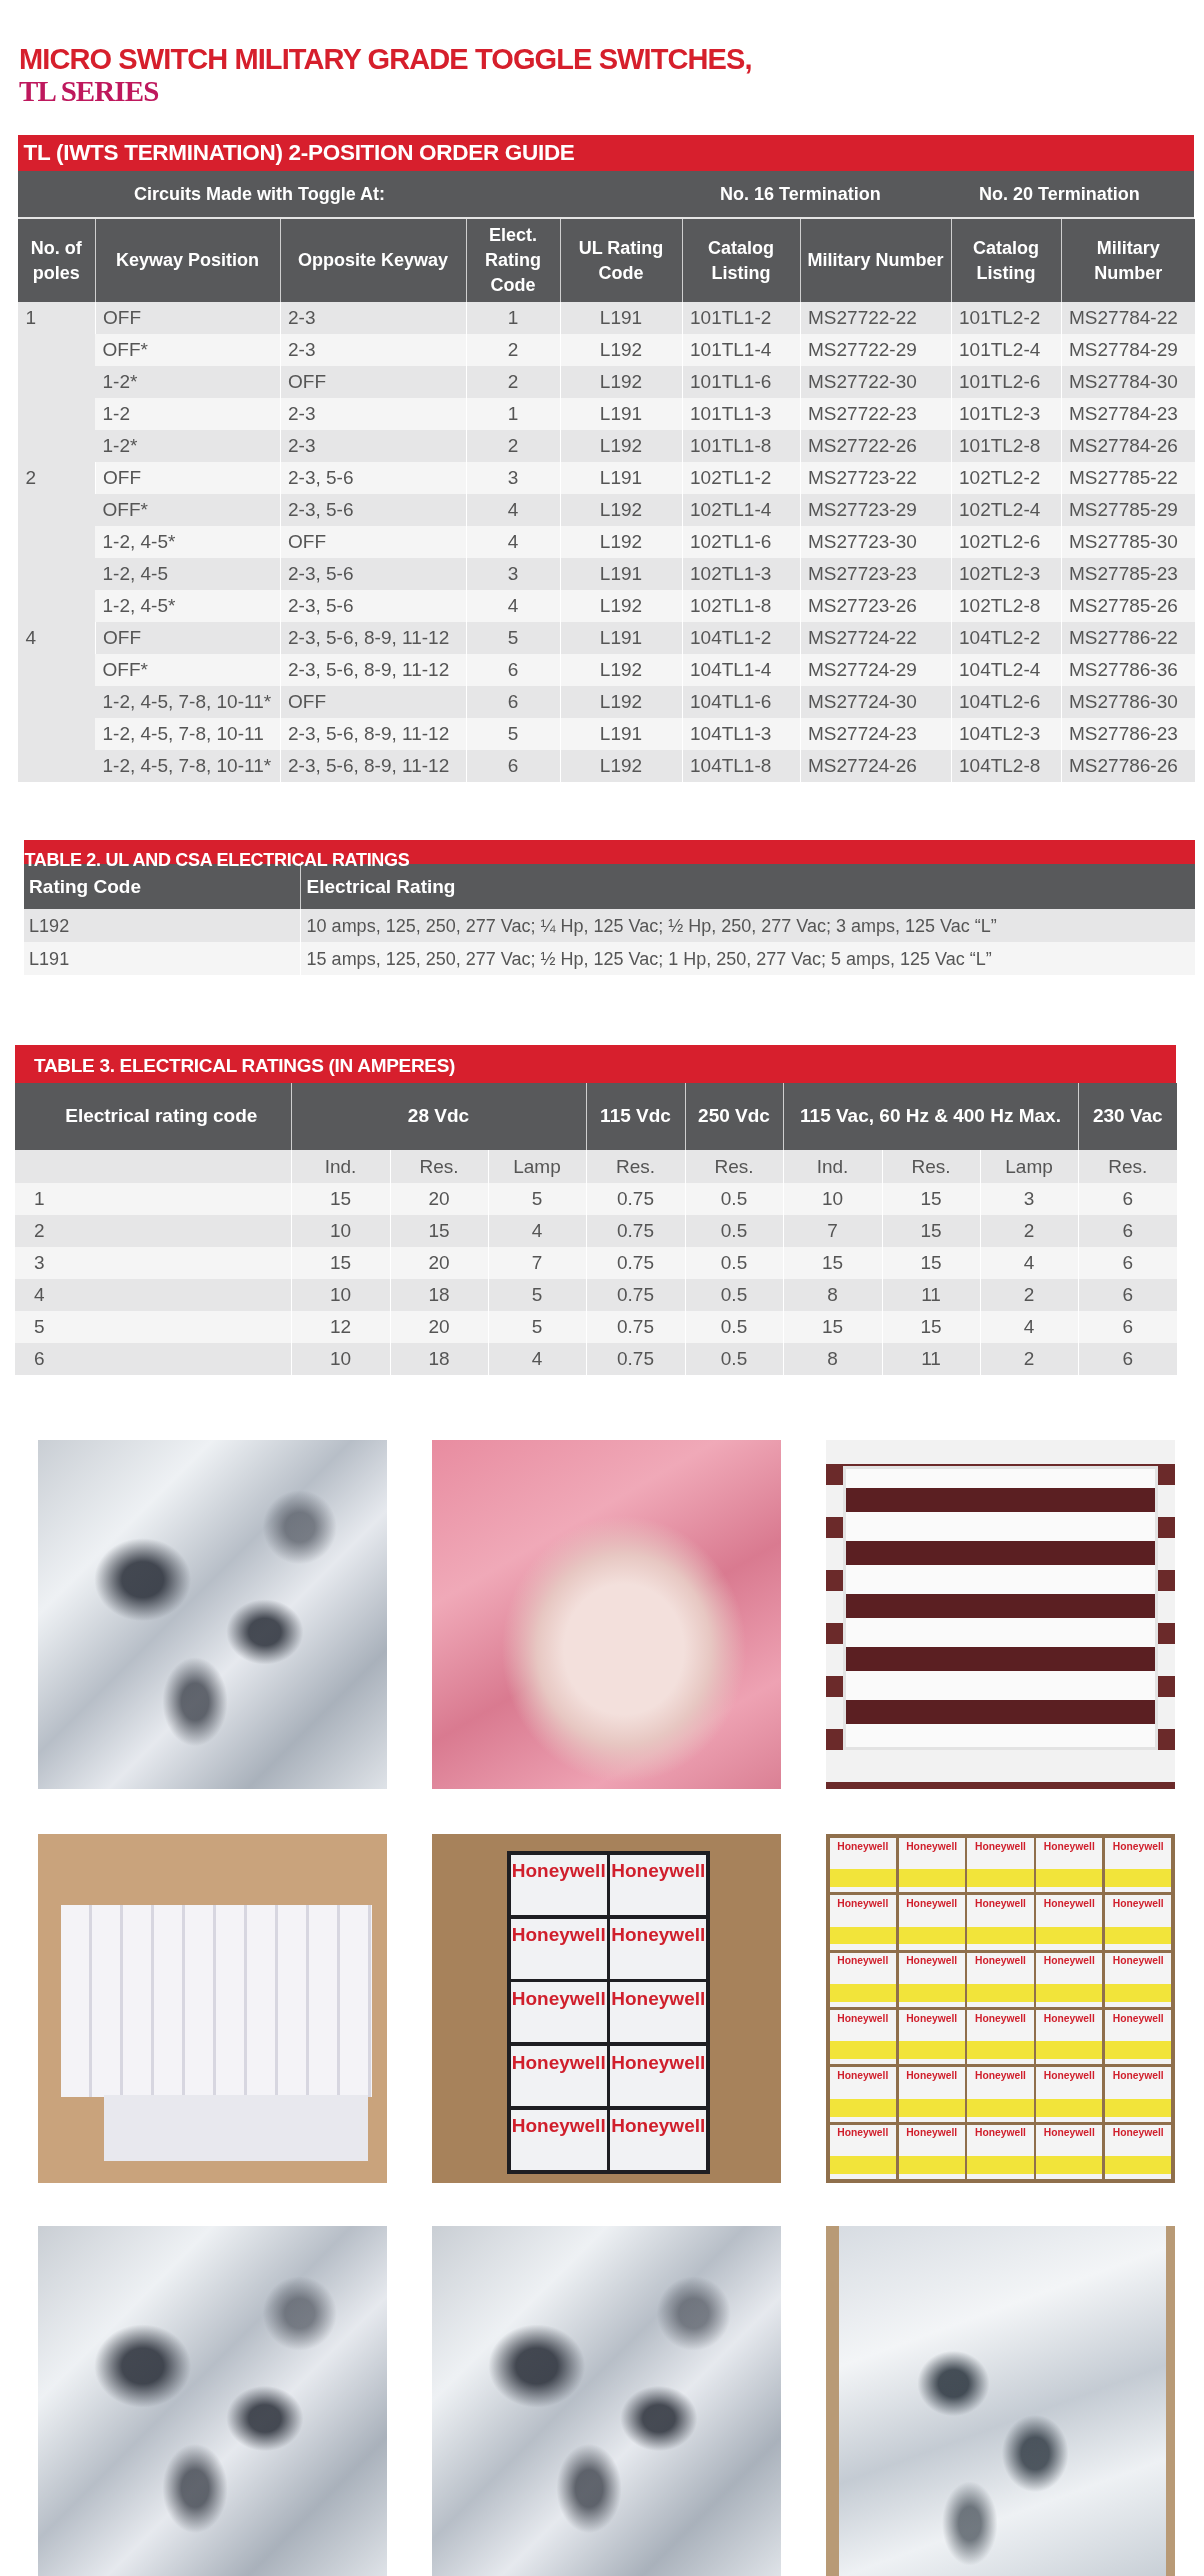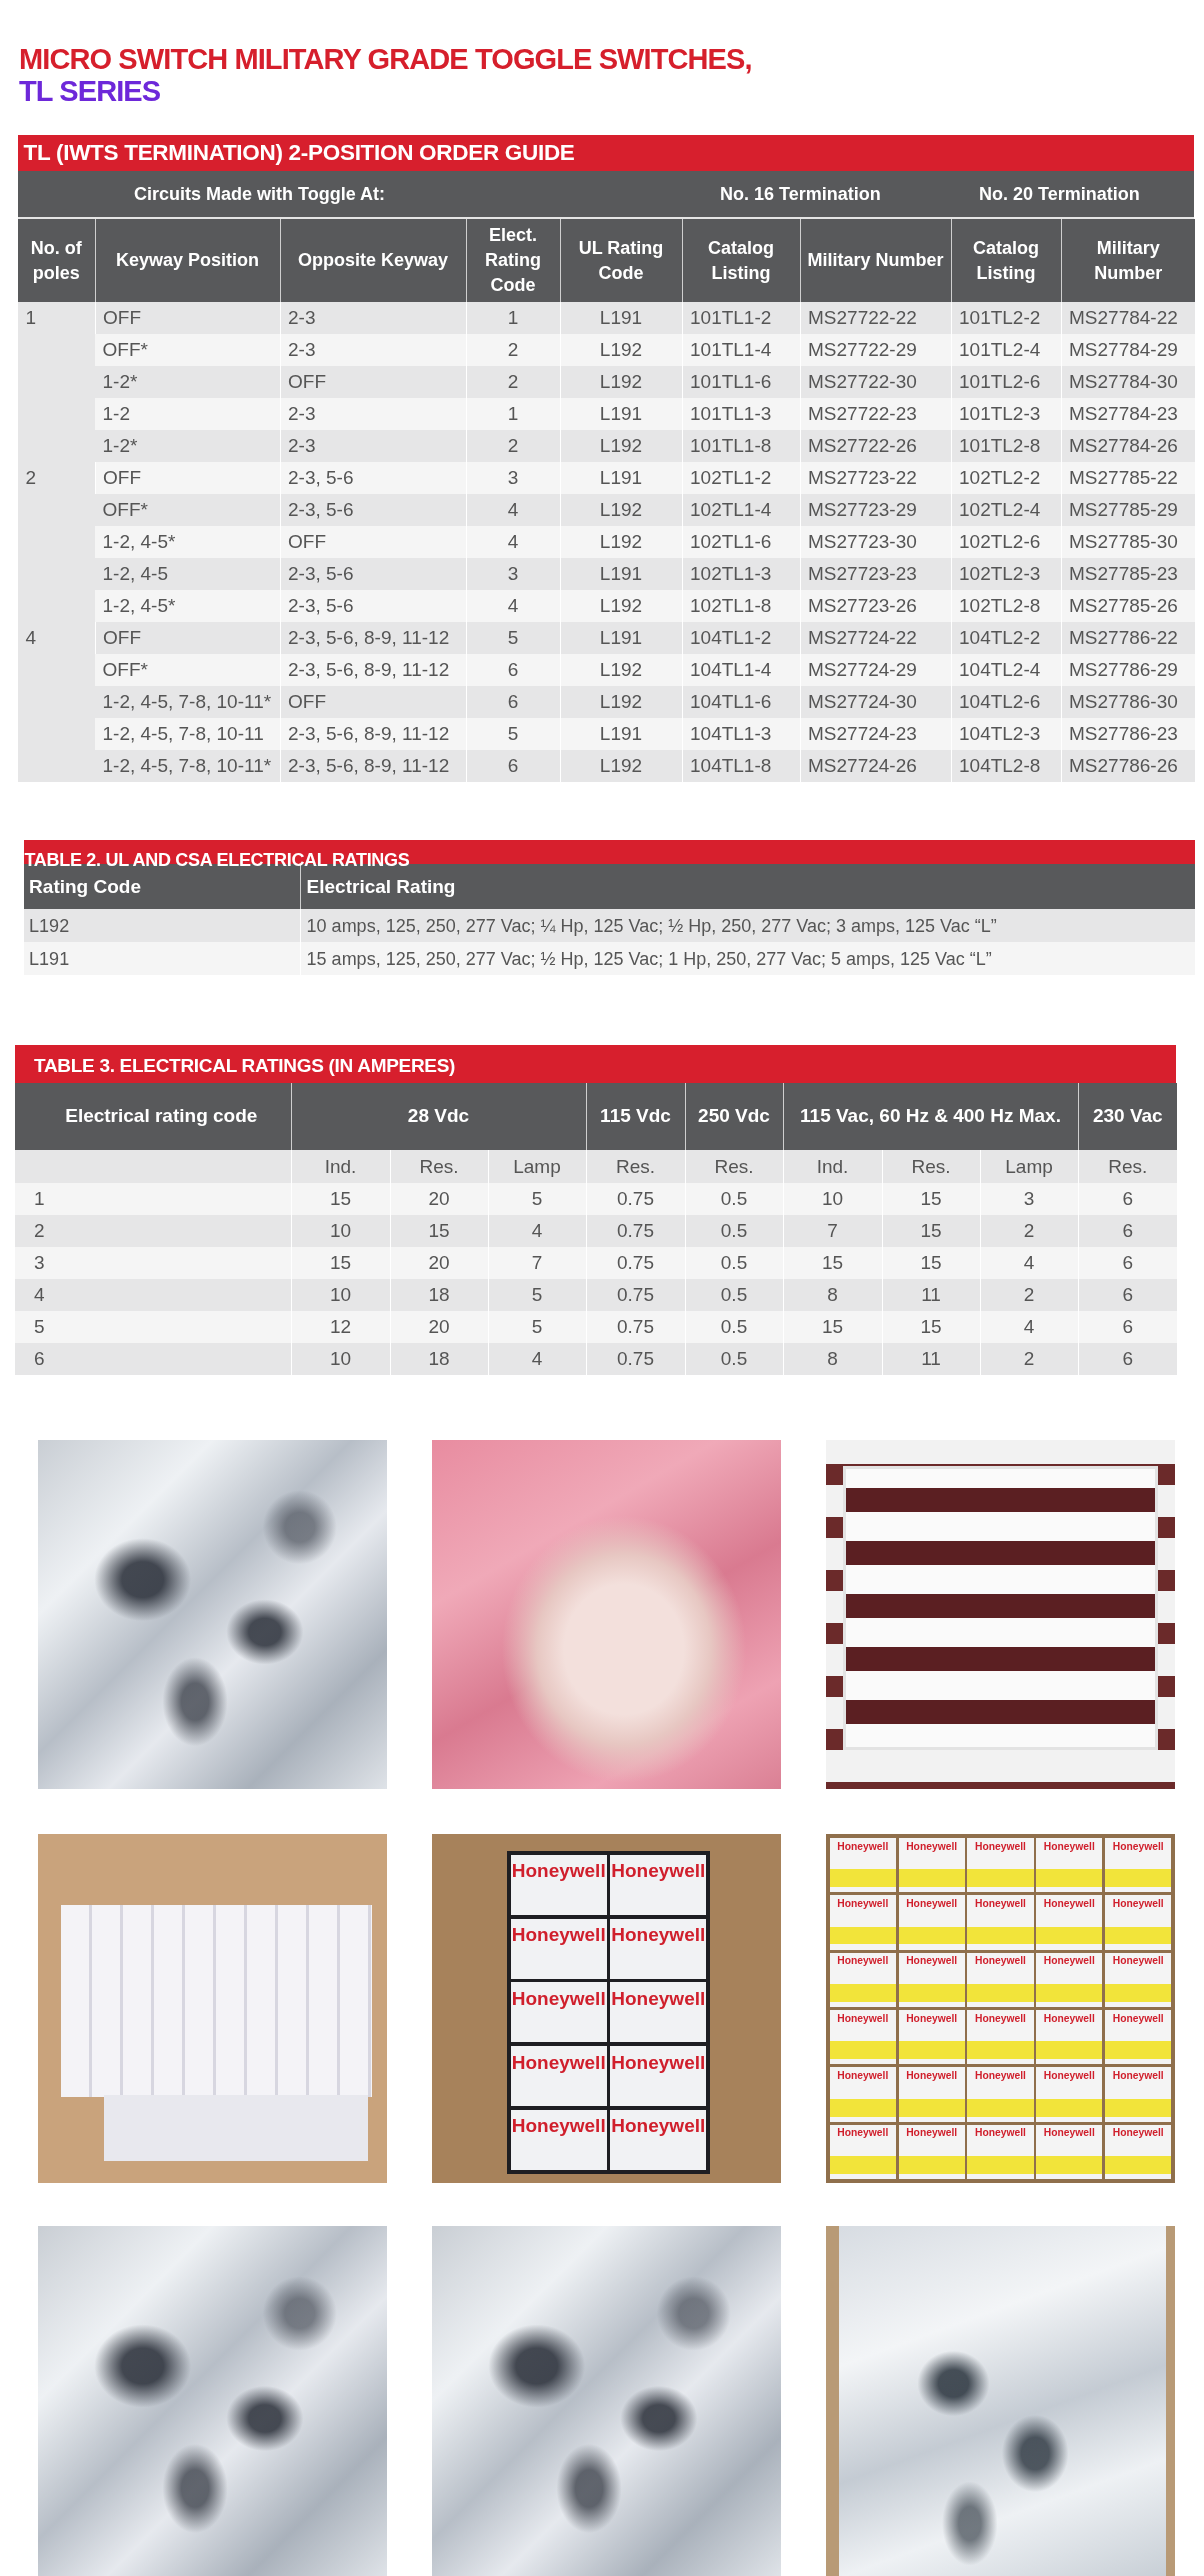--- a/index.html
+++ b/index.html
@@ -1,21 +1,21 @@
 <!DOCTYPE html>
 <html style="font-size:15px"><head>
 <meta charset="utf-8">
 <style>
   * { box-sizing: border-box; margin: 0; padding: 0; }
   html, body { width: 1205px; background: #ffffff; }
   body { font-family: "Liberation Sans", sans-serif; color: #4a4a4a; position: relative; height: 2576px; overflow: hidden; }
 
   .title { position: absolute; left: 19px; top: 43px; font-weight: bold; font-size: 29px; line-height: 32px; letter-spacing: -0.9px; }
   .title .l1 { color: #d61f2c; display: block; }
-  .title .l2 { color: #6d28d9; display: block; }
+  .title .l2 { color: #be185d; display: block; font-family: Liberation Serif, serif; }
 
   
   .t1 { position: absolute; left: 18px; top: 135px; width: 1176px; }
   .redbar { background: #d71f2d; color: #fff; font-weight: bold; font-size: 22.5px; padding-left: 5.6px; height: 36px; line-height: 36px; letter-spacing: -0.3px; }
   .grp { background: #58595b; color: #fff; font-weight: bold; font-size: 18px; height: 48px; display: flex; align-items: center; border-bottom: 2.8px solid #e5e5e5; }
   .grp span { position: absolute; }
   table { border-collapse: collapse; width: 100%; table-layout: fixed; }
   th { background: #58595b; color: #fff; font-weight: bold; font-size: 18px; line-height: 25px; text-align: center; border-left: 1.9px solid #cfcfcf; padding: 0 1.9px; }
   th:first-child { border-left: none; }
   td { font-size: 19px; color: #555; height: 32px; line-height: 32px; padding: 0 7.5px; border-left: 1.9px solid #fff; white-space: nowrap; overflow: hidden; }
@@ -228,21 +228,21 @@
           <td>MS27786-22</td>
         </tr>
         <tr class="even">
           <td>OFF*</td>
           <td>2-3, 5-6, 8-9, 11-12</td>
           <td class="c">6</td>
           <td class="c">L192</td>
           <td>104TL1-4</td>
           <td>MS27724-29</td>
           <td>104TL2-4</td>
-          <td>MS27786-29</td>
+          <td>MS27786-36</td>
         </tr>
         <tr class="odd">
           <td>1-2, 4-5, 7-8, 10-11*</td>
           <td>OFF</td>
           <td class="c">6</td>
           <td class="c">L192</td>
           <td>104TL1-6</td>
           <td>MS27724-30</td>
           <td>104TL2-6</td>
           <td>MS27786-30</td>

